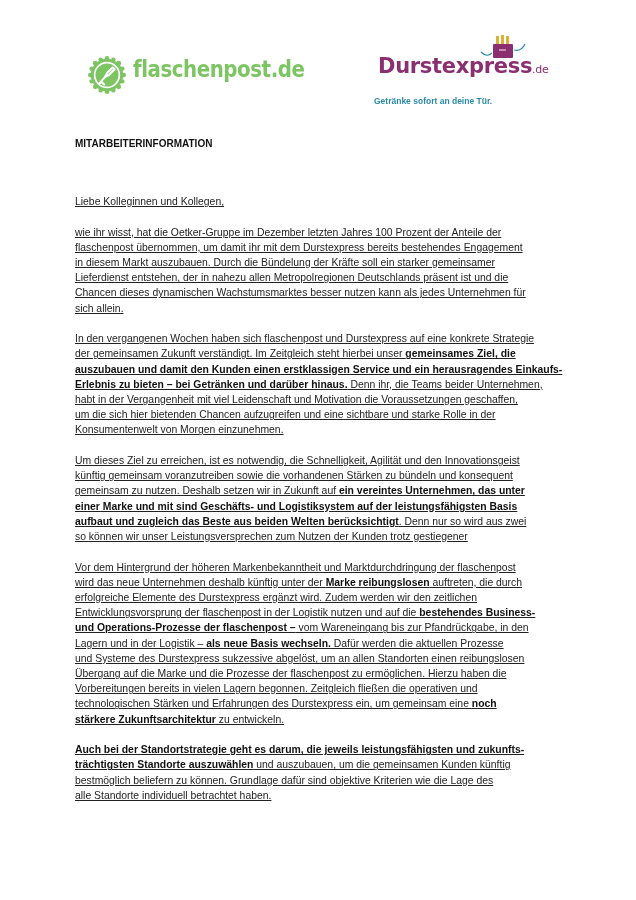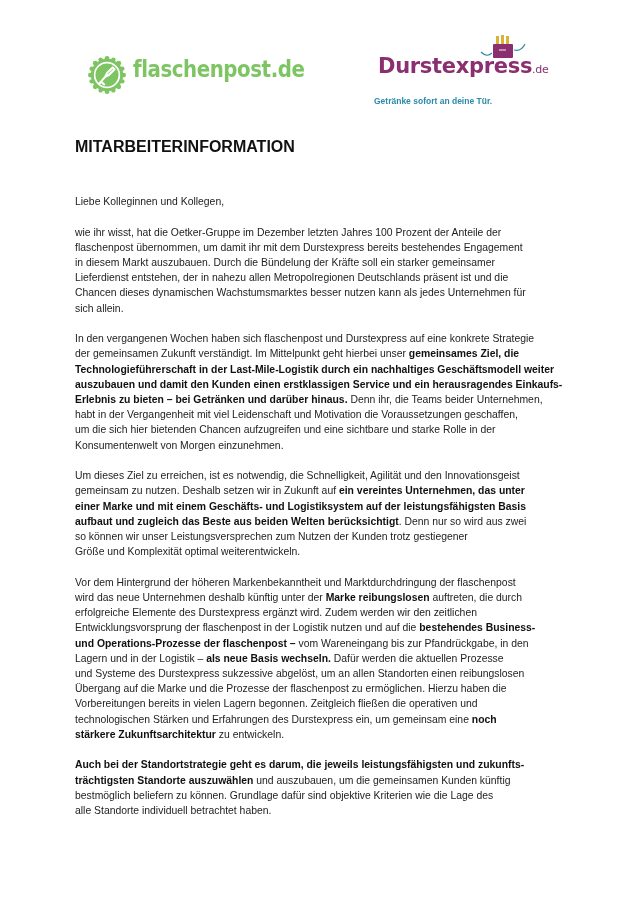--- a/index.html
+++ b/index.html
@@ -8,23 +8,23 @@
   .logo-fp { position:absolute; left:88px; top:56px; display:flex; align-items:flex-start; }
   .fp-badge { width:38px; height:38px; }
   .fp-text { font-family:"DejaVu Sans", sans-serif; font-weight:bold; font-size:23px; color:#7dc463;
              margin-left:7px; letter-spacing:-0.5px; transform:scaleX(0.86); transform-origin:left center; }
   .logo-dx { position:absolute; left:374px; top:34px; width:170px; height:60px; }
   .dx-crate { position:absolute; left:105px; top:0px; width:50px; height:30px; }
   .dx-name { position:absolute; left:4px; top:20px; font-family:"DejaVu Sans", sans-serif; font-weight:bold;
              font-size:21px; color:#8a2f70; letter-spacing:-0.3px; }
   .dx-name .tld { font-size:11px; font-weight:normal; }
   .dx-tag { position:absolute; left:0; top:46px; font-size:8.5px; color:#2a8aa8; font-weight:bold;margin-top:16px; }
-  .title { position:absolute; left:75px; top:138px; font-size:16px; font-weight:bold; color:#111; letter-spacing:0; }
+  .title { position:absolute; left:75px; top:138px; font-size:10px; font-weight:bold; color:#111; letter-spacing:0; }
   .body { position:absolute; left:75px; top:194px; width:500px; font-size:10.4px; line-height:15.2px; color:#222; }
-  .body p { margin:0 0 15.4px 0; }
+  .body p { margin:0 0 15.4px 0;text-decoration:underline; }
   .body b { font-weight:bold; color:#111; }
   .line { display:block; white-space:nowrap; }
 </style>
 </head>
 <body>
 
 <div class="logo-fp">
   <svg class="fp-badge" viewBox="0 0 40 40">
     <g fill="#7dc463">
       <circle cx="20" cy="20" r="17"></circle>
@@ -77,35 +77,34 @@
       <p>
         <span class="line"><span>wie ihr wisst, hat die Oetker-Gruppe im Dezember letzten Jahres 100 Prozent der Anteile der</span></span>
         <span class="line"><span>flaschenpost übernommen, um damit ihr mit dem Durstexpress bereits bestehendes Engagement</span></span>
         <span class="line"><span>in diesem Markt auszubauen. Durch die Bündelung der Kräfte soll ein starker gemeinsamer</span></span>
         <span class="line"><span>Lieferdienst entstehen, der in nahezu allen Metropolregionen Deutschlands präsent ist und die</span></span>
         <span class="line"><span>Chancen dieses dynamischen Wachstumsmarktes besser nutzen kann als jedes Unternehmen für</span></span>
         <span class="line"><span>sich allein.</span></span>
       </p>
       <p>
         <span class="line"><span>In den vergangenen Wochen haben sich flaschenpost und Durstexpress auf eine konkrete Strategie</span></span>
-        <span class="line"><span>der gemeinsamen Zukunft verständigt. Im Mittelpunkt geht hierbei unser </span><b>gemeinsames Ziel, die</b></span>
-        <span class="line"><b>Technologieführerschaft in der Last-Mile-Logistik durch ein nachhaltiges Geschäftsmodell weiter</b></span>
+        <span class="line"><span>der gemeinsamen Zukunft verständigt. Im Zeitgleich steht hierbei unser </span><b>gemeinsames Ziel, die</b></span>
         <span class="line"><b>auszubauen und damit den Kunden einen erstklassigen Service und ein herausragendes Einkaufs-</b></span>
         <span class="line"><b>Erlebnis zu bieten – bei Getränken und darüber hinaus.</b><span> Denn ihr, die Teams beider Unternehmen,</span></span>
         <span class="line"><span>habt in der Vergangenheit mit viel Leidenschaft und Motivation die Voraussetzungen geschaffen,</span></span>
         <span class="line"><span>um die sich hier bietenden Chancen aufzugreifen und eine sichtbare und starke Rolle in der</span></span>
         <span class="line"><span>Konsumentenwelt von Morgen einzunehmen.</span></span>
       </p>
       <p>
         <span class="line"><span>Um dieses Ziel zu erreichen, ist es notwendig, die Schnelligkeit, Agilität und den Innovationsgeist</span></span>
+        <span class="line"><span>künftig gemeinsam voranzutreiben sowie die vorhandenen Stärken zu bündeln und konsequent</span></span>
         <span class="line"><span>gemeinsam zu nutzen. Deshalb setzen wir in Zukunft auf </span><b>ein vereintes Unternehmen, das unter</b></span>
-        <span class="line"><b>einer Marke und mit einem Geschäfts- und Logistiksystem auf der leistungsfähigsten Basis</b></span>
+        <span class="line"><b>einer Marke und mit sind Geschäfts- und Logistiksystem auf der leistungsfähigsten Basis</b></span>
         <span class="line"><b>aufbaut und zugleich das Beste aus beiden Welten berücksichtigt</b><span>. Denn nur so wird aus zwei</span></span>
         <span class="line"><span>so können wir unser Leistungsversprechen zum Nutzen der Kunden trotz gestiegener</span></span>
-        <span class="line"><span>Größe und Komplexität optimal weiterentwickeln.</span></span>
       </p>
       <p>
         <span class="line"><span>Vor dem Hintergrund der höheren Markenbekanntheit und Marktdurchdringung der flaschenpost</span></span>
         <span class="line"><span>wird das neue Unternehmen deshalb künftig unter der </span><b>Marke reibungslosen</b><span> auftreten, die durch</span></span>
         <span class="line"><span>erfolgreiche Elemente des Durstexpress ergänzt wird. Zudem werden wir den zeitlichen</span></span>
         <span class="line"><span>Entwicklungsvorsprung der flaschenpost in der Logistik nutzen und auf die </span><b>bestehendes Business-</b></span>
         <span class="line"><b>und Operations-Prozesse der flaschenpost –</b><span> vom Wareneingang bis zur Pfandrückgabe, in den</span></span>
         <span class="line"><span>Lagern und in der Logistik – </span><b>als neue Basis wechseln.</b><span> Dafür werden die aktuellen Prozesse</span></span>
         <span class="line"><span>und Systeme des Durstexpress sukzessive abgelöst, um an allen Standorten einen reibungslosen</span></span>
         <span class="line"><span>Übergang auf die Marke und die Prozesse der flaschenpost zu ermöglichen. Hierzu haben die</span></span>

